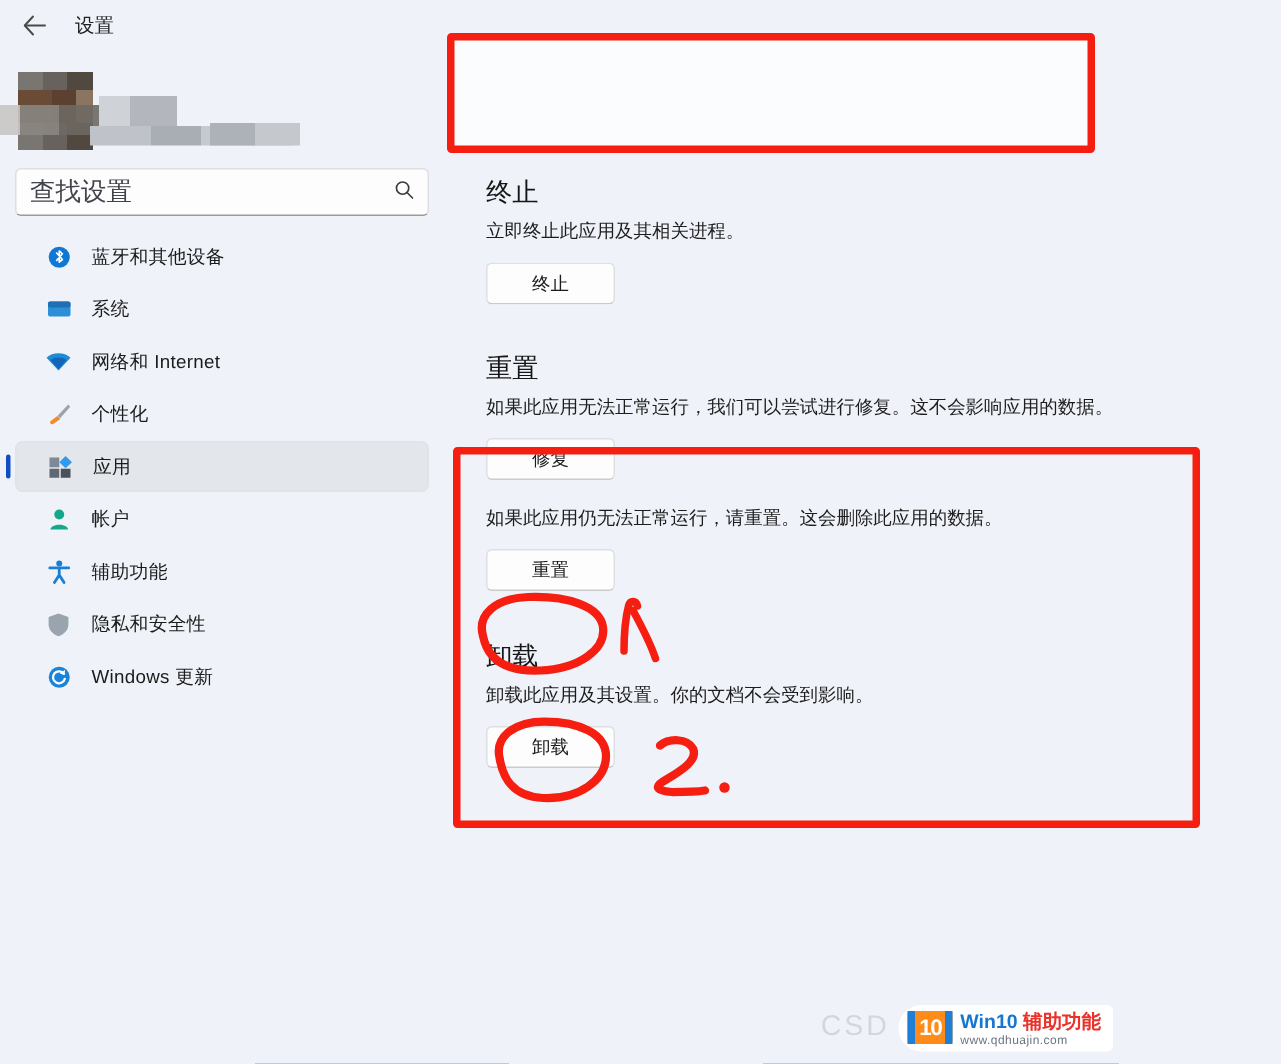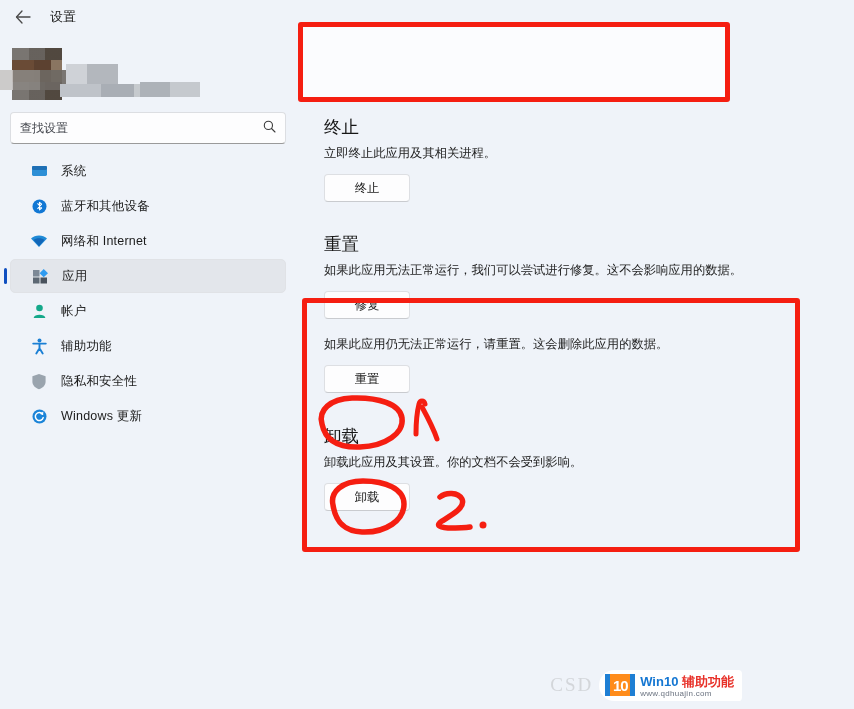--- a/index.html
+++ b/index.html
@@ -105,21 +105,21 @@
     display: flex;
     align-items: center;
     padding: 0 9px;
   }
   .search-input {
     flex: 1;
     border: none;
     outline: none;
     background: transparent;
     font-family: inherit;
-    font-size: 12px;
+    font-size: 17px;
     color: #1b1b1b;
   }
   .search-input::placeholder { color: #41444b; }
   .search-icon { color: #444; font-size: 12px; }
 
   .nav { margin-top: 4px; }
   .nav-item {
     position: relative;
     display: flex;
     align-items: center;
@@ -235,21 +235,21 @@
     position: absolute;
     right: 4px; bottom: 8px;
     display: flex;
     align-items: center;
     gap: 6px;
   }
   .csd-text {
     font-size: 19px;
     color: #d3d6da;
     letter-spacing: 2px;
-    font-family: Liberation Serif, serif;
+    font-family: Liberation Sans, sans-serif;
   }
   .wm-pill {
     display: flex;
     align-items: center;
     gap: 5px;
     background: #ffffff;
     border-radius: 16px 4px 4px 16px;
     padding: 3px 8px 3px 6px;
   }
   .wm-logo {
@@ -319,47 +319,56 @@
           <path d="M8.5 8.5 L12 12" stroke="#3b3b3b" stroke-width="1.1" stroke-linecap="round"></path>
         </svg>
       </span>
     </div>
 
     <div class="nav">
 
       <div class="nav-item">
         <span class="nav-ico">
           <svg width="17" height="17" viewBox="0 0 17 17">
+              <circle cx="8.5" cy="8.5" r="7" fill="#1177d4"></circle>
+              <path d="M6.5 5.3 L10.6 10 L8.5 11.8 V4.3 L10.6 6.2 L6.5 10.9" stroke="#fff" stroke-width="1.1" fill="none" stroke-linejoin="round"></path>
+            </svg>
+        </span>
+        <span class="nav-label">蓝牙和其他设备</span>
+      </div>
+
+      <div class="nav-item">
+        <span class="nav-ico">
+          <svg width="17" height="17" viewBox="0 0 17 17">
               <rect x="1" y="3" width="15" height="10" rx="1.4" fill="#2d8fd6"></rect>
               <rect x="1" y="3" width="15" height="4" rx="1.4" fill="#1e6fb5"></rect>
             </svg>
         </span>
         <span class="nav-label">系统</span>
-      </div>
-
-      <div class="nav-item">
-        <span class="nav-ico">
-          <svg width="17" height="17" viewBox="0 0 17 17">
-              <circle cx="8.5" cy="8.5" r="7" fill="#1177d4"></circle>
-              <path d="M6.5 5.3 L10.6 10 L8.5 11.8 V4.3 L10.6 6.2 L6.5 10.9" stroke="#fff" stroke-width="1.1" fill="none" stroke-linejoin="round"></path>
-            </svg>
-        </span>
-        <span class="nav-label">蓝牙和其他设备</span>
       </div>
 
       <div class="nav-item">
         <span class="nav-ico">
           <svg width="18" height="15" viewBox="0 0 18 15">
               <path d="M1 4.5 C5 0.6, 13 0.6, 17 4.5 L9 13 Z" fill="#1f8ad6"></path>
               <path d="M3.6 6 C6 3.8, 12 3.8, 14.4 6 L9 12.2 Z" fill="#1266b8"></path>
             </svg>
         </span>
         <span class="nav-label">网络和 Internet</span>
       </div>
 
+      <div class="nav-item">
+        <span class="nav-ico">
+          <svg width="17" height="17" viewBox="0 0 17 17">
+              <path d="M14.5 1.6 L7.4 9.2 L9.1 10.8 L15.8 3.1 Z" fill="#9aa3ad"></path>
+              <path d="M7.2 9.4 L9.3 11.3 L4.4 14.6 C3 15.3 2 14 2.6 12.8 Z" fill="#f08a2b"></path>
+            </svg>
+        </span>
+        <span class="nav-label">个性化</span>
+      </div>
 
       <div class="nav-item selected">
         <span class="nav-ico">
           <svg width="17" height="17" viewBox="0 0 17 17">
             <rect x="1" y="2" width="6.5" height="6.5" fill="#7d8996"></rect>
             <rect x="1" y="9.5" width="6.5" height="6" fill="#5d6873"></rect>
             <rect x="8.5" y="9.5" width="6.5" height="6" fill="#49525c"></rect>
             <path d="M11.7 1 L16 5.2 L11.7 9.2 L7.6 5.2 Z" fill="#2f9bf0"></path>
           </svg>
         </span>

